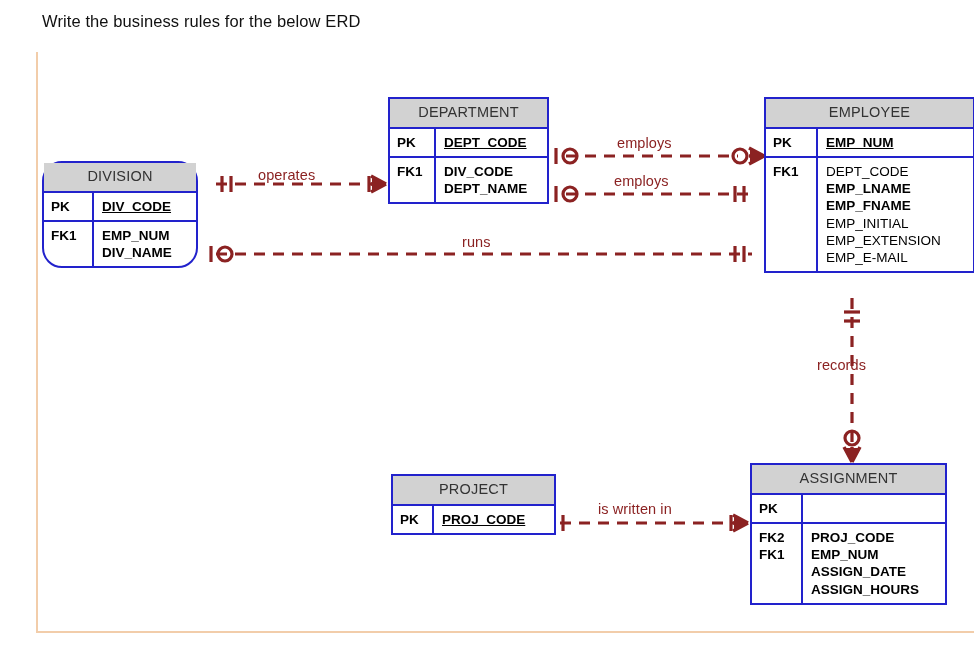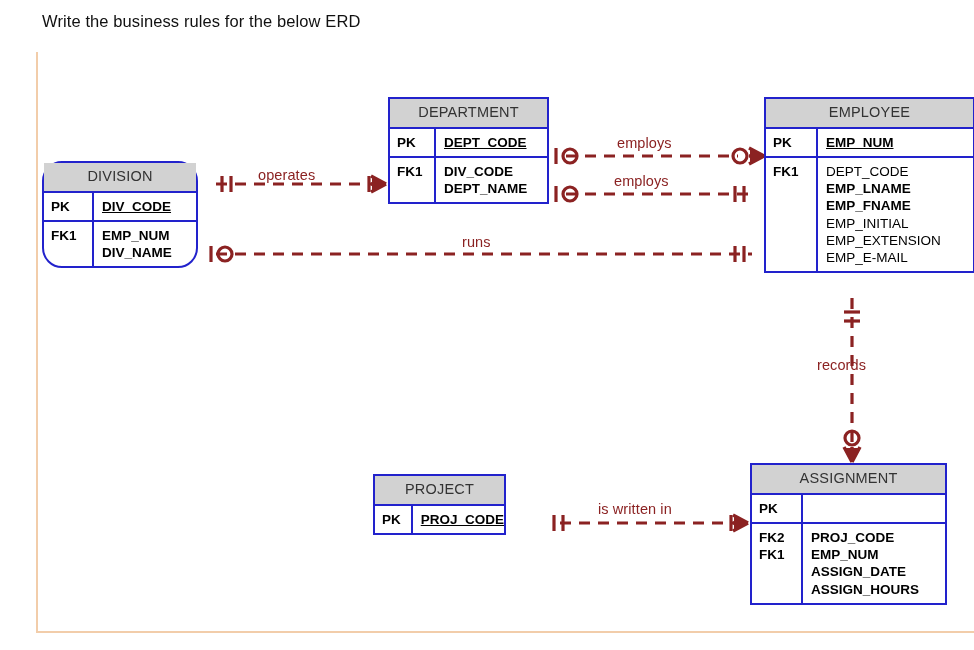--- a/index.html
+++ b/index.html
@@ -84,21 +84,21 @@
   .attr-line.bold { font-weight: bold; }
   .attr-line.pk { font-weight: bold; text-decoration: underline; }
 
   
   #ent-division   { left: 42px;  top: 161px; width: 156px; border-radius: 20px; }
   #ent-division  .key-cell { width: 50px; }
   #ent-department { left: 388px; top: 97px;  width: 161px; }
   #ent-department .key-cell { width: 46px; }
   #ent-employee   { left: 764px; top: 97px;  width: 211px; }
   #ent-employee  .key-cell { width: 52px; }
-  #ent-project    { left: 373px; top: 474px; width: 133px; }
+  #ent-project    { left: 391px; top: 474px; width: 165px; }
   #ent-project   .key-cell { width: 41px; }
   #ent-assignment { left: 750px; top: 463px; width: 197px; }
   #ent-assignment .key-cell { width: 51px; }
 
   
   #rel-layer {
     position: absolute;
     left: 0; top: 0;
     width: 974px; height: 650px;
     pointer-events: none;

